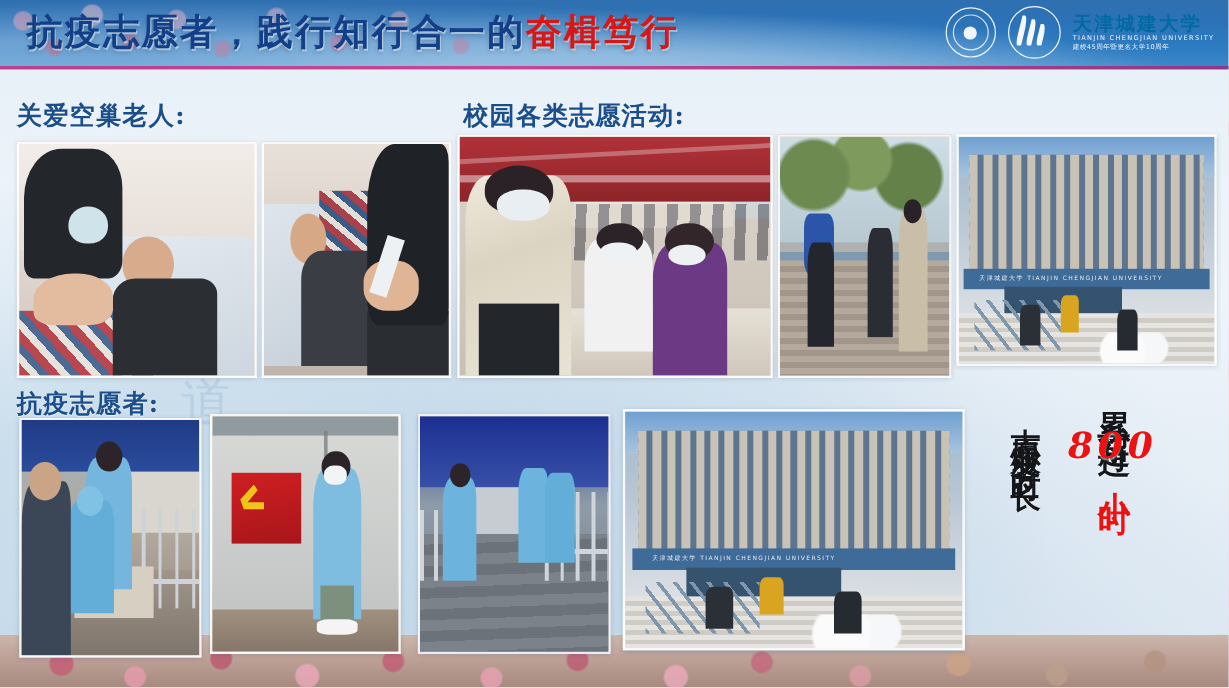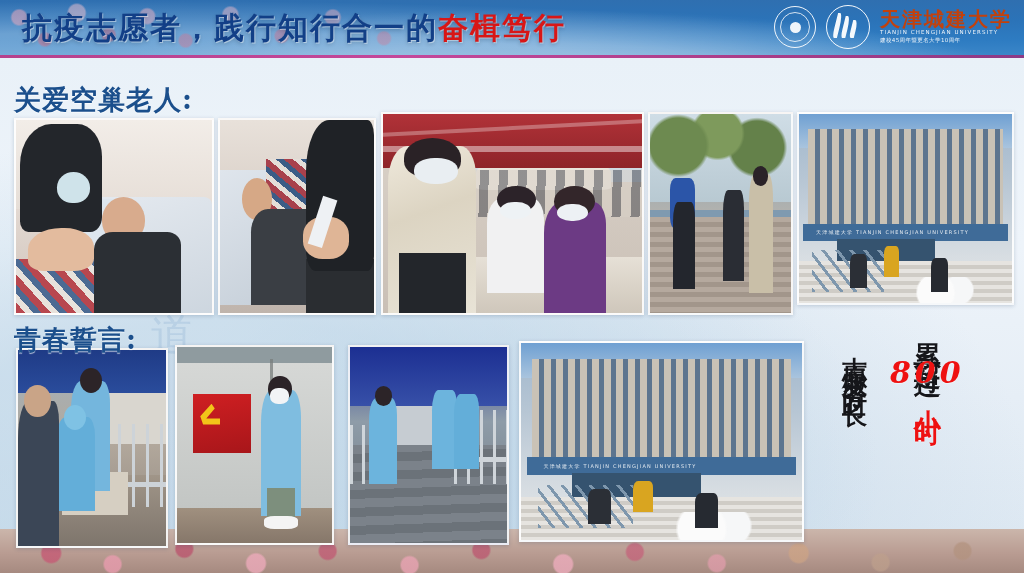--- a/index.html
+++ b/index.html
@@ -88,36 +88,36 @@
     border:1.2px solid rgba(255,255,255,.8);}
   .logo-seal span{width:11px;height:11px;border-radius:50%;background:rgba(255,255,255,.92);z-index:2;}
   .logo-sail{width:42px;height:42px;border-radius:50%;border:1.8px solid rgba(255,255,255,.95);
     position:relative;overflow:hidden;}
   .logo-sail i{position:absolute;display:block;background:rgba(255,255,255,.95);border-radius:0 60% 0 40%;}
   .logo-sail i:nth-child(1){left:8px;top:7px;width:5px;height:25px;transform:skewX(-14deg);}
   .logo-sail i:nth-child(2){left:16px;top:10px;width:5px;height:22px;transform:skewX(-14deg);}
   .logo-sail i:nth-child(3){left:24px;top:14px;width:5px;height:18px;transform:skewX(-14deg);}
   .logo-text{display:flex;flex-direction:column;justify-content:center;gap:1px;}
   .logo-cn{font-family:"DejaVu Serif","Liberation Serif",serif;font-weight:700;
-    font-size:20px;line-height:17px;letter-spacing:2px;color:#c2410c;}
+    font-size:16px;line-height:17px;letter-spacing:2px;color:#0369a1;}
   .logo-en{font-size:5.5px;line-height:7px;letter-spacing:1.1px;color:rgba(255,255,255,.92);}
   .logo-sub{font-size:5.5px;line-height:7px;letter-spacing:.4px;color:rgba(255,255,255,.9);}
 
   
   .content{position:absolute;left:0;top:58px;width:1024px;height:471px;z-index:3;
     background:
       radial-gradient(ellipse at 22% 88%, rgba(180,208,228,.55) 0 26%, transparent 58%),
       radial-gradient(ellipse at 58% 92%, rgba(196,216,232,.45) 0 22%, transparent 52%),
       linear-gradient(180deg,#e9f1f8 0%,#eef4fa 40%,#e6eef6 72%,#dde8f2 100%);}
   .watermark{position:absolute;left:150px;top:248px;font-family:"DejaVu Serif","Liberation Serif",serif;
     font-size:44px;color:rgba(120,160,200,.22);letter-spacing:4px;z-index:2;user-select:none;}
 
   .section-label{position:absolute;z-index:8;
     font-family:"DejaVu Serif","Liberation Serif",serif;font-weight:700;
-    font-size:27px;letter-spacing:1px;color:#1b4f8c;white-space:nowrap;
+    font-size:21px;letter-spacing:1px;color:#1b4f8c;white-space:nowrap;
     text-shadow:0 1px 1px rgba(255,255,255,.7);}
 
   .photo{position:absolute;z-index:7;overflow:hidden;background:#c8d2da;
     border:2px solid rgba(255,255,255,.9);box-shadow:0 1px 4px rgba(40,70,100,.22);}
   .ph-inner{position:absolute;inset:0;}
 
   
   .sc{position:absolute;}
 
   
@@ -300,21 +300,22 @@
       <div class="logo-en">TIANJIN CHENGJIAN UNIVERSITY</div>
       <div class="logo-sub">建校45周年暨更名大学10周年</div>
     </div>
   </div>
 
   <div class="content">
     <div class="watermark">道</div>
   </div>
 
   <div class="section-label" style="left:14px;top:82px;">关爱空巢老人:</div>
-  <div class="section-label" style="left:14px;top:322px;">青春誓言:</div>
+  <div class="section-label" style="left:386px;top:82px;">校园各类志愿活动:</div>
+  <div class="section-label" style="left:14px;top:322px;">抗疫志愿者:</div>
 
   <div class="photo p1" style="left:14px;top:118px;width:196px;height:193px;">
     <div class="ph-inner">
       <div class="sc wall"></div>
         <div class="sc bed"></div>
         <div class="sc quilt"></div>
       <div class="sc pillow"></div>
         <div class="sc head"></div>
         <div class="sc torso"></div>
       <div class="sc man"></div>

